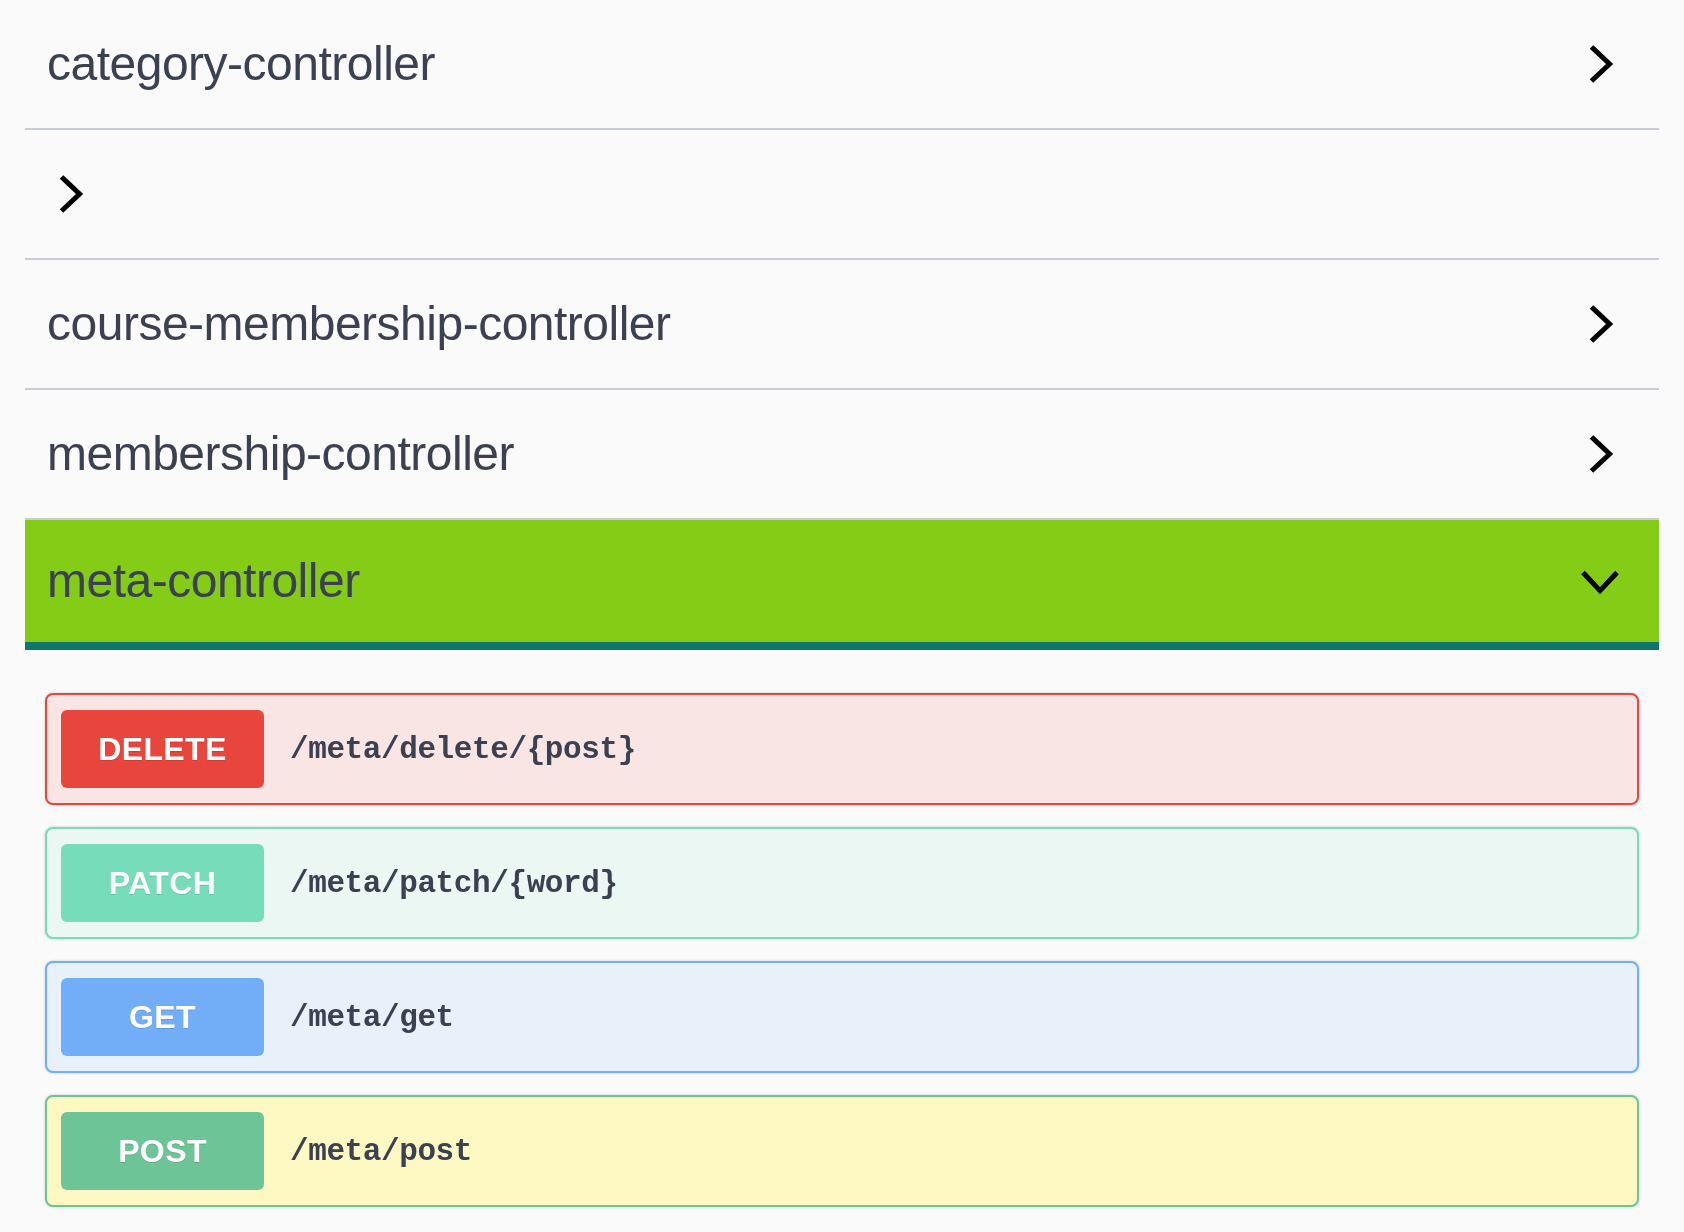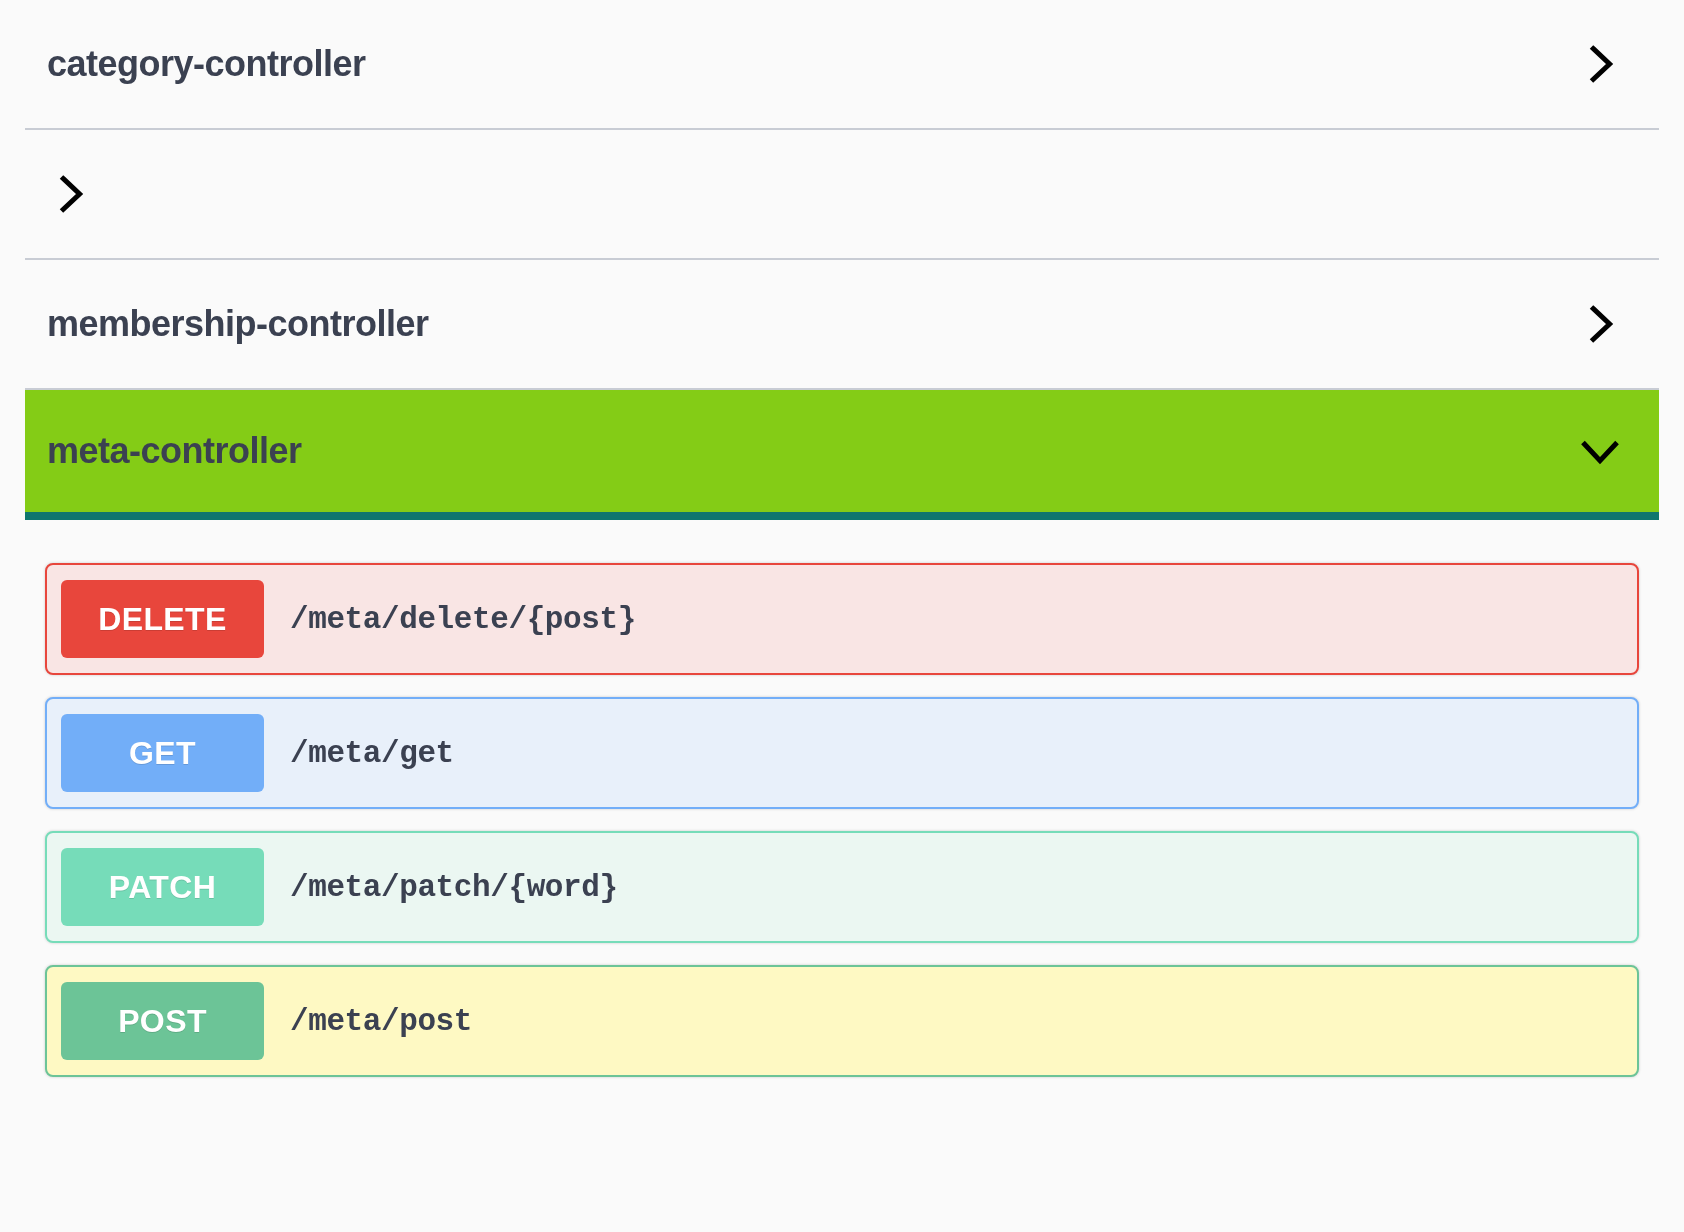--- a/index.html
+++ b/index.html
@@ -40,22 +40,22 @@
   .tag-header.expanded {
     background: #84cc16;
     border-bottom: 8px solid #0f766e;
   }
   .tag-header.first {
     border-top: none;
   }
 
   .tag-title {
     font-family: "Liberation Sans", sans-serif;
-    font-size: 36px;
-    font-weight: bold;
+    font-size: 48px;
+    font-weight: normal;
     color: #3b4151;
     letter-spacing: -0.5px;
     line-height: 1;
     white-space: nowrap;
   }
 
   .chev {
     width: 46px;
     height: 46px;
     flex: 0 0 auto;
@@ -130,20 +130,30 @@
       <div class="tag-header">
         <span class="chev">
           <svg viewBox="0 0 24 24" fill="none" stroke="#000" stroke-width="2.6" stroke-linecap="square" stroke-linejoin="miter">
             <polyline points="8.5,4 17,12 8.5,20"></polyline>
           </svg>
         </span>
       </div>
     </div>
     <div class="tag-section">
       <div class="tag-header">
+        <span class="tag-title">course-membership-controller</span>
+        <span class="chev">
+          <svg viewBox="0 0 24 24" fill="none" stroke="#000" stroke-width="2.6" stroke-linecap="square" stroke-linejoin="miter">
+            <polyline points="8.5,4 17,12 8.5,20"></polyline>
+          </svg>
+        </span>
+      </div>
+    </div>
+    <div class="tag-section">
+      <div class="tag-header">
         <span class="tag-title">membership-controller</span>
         <span class="chev">
           <svg viewBox="0 0 24 24" fill="none" stroke="#000" stroke-width="2.6" stroke-linecap="square" stroke-linejoin="miter">
             <polyline points="8.5,4 17,12 8.5,20"></polyline>
           </svg>
         </span>
       </div>
     </div>
     <div class="tag-section">
       <div class="tag-header expanded">
@@ -152,27 +162,27 @@
           <svg viewBox="0 0 24 24" fill="none" stroke="#000" stroke-width="2.6" stroke-linecap="square" stroke-linejoin="miter">
             <polyline points="4,8.5 12,17 20,8.5"></polyline>
           </svg>
         </span>
       </div>
       <div class="op-list">
         <div class="op-block first-op" style="background:#f9e5e4;border-color:#e8463c;">
           <span class="op-method" style="background:#e8463c;">DELETE</span>
           <span class="op-path">/meta/delete/{post}</span>
         </div>
+        <div class="op-block" style="background:#ebf7f2;border-color:#76dcb9;">
+          <span class="op-method" style="background:#76dcb9;">PATCH</span>
+          <span class="op-path">/meta/patch/{word}</span>
+        </div>
         <div class="op-block" style="background:#e8f0fa;border-color:#72aef8;">
           <span class="op-method" style="background:#72aef8;">GET</span>
           <span class="op-path">/meta/get</span>
-        </div>
-        <div class="op-block" style="background:#ebf7f2;border-color:#76dcb9;">
-          <span class="op-method" style="background:#76dcb9;">PATCH</span>
-          <span class="op-path">/meta/patch/{word}</span>
         </div>
         <div class="op-block" style="background:#fef9c3;border-color:#6cc497;">
           <span class="op-method" style="background:#6cc497;">POST</span>
           <span class="op-path">/meta/post</span>
         </div>
       </div>
     </div>
   </div>
 
 </body></html>

